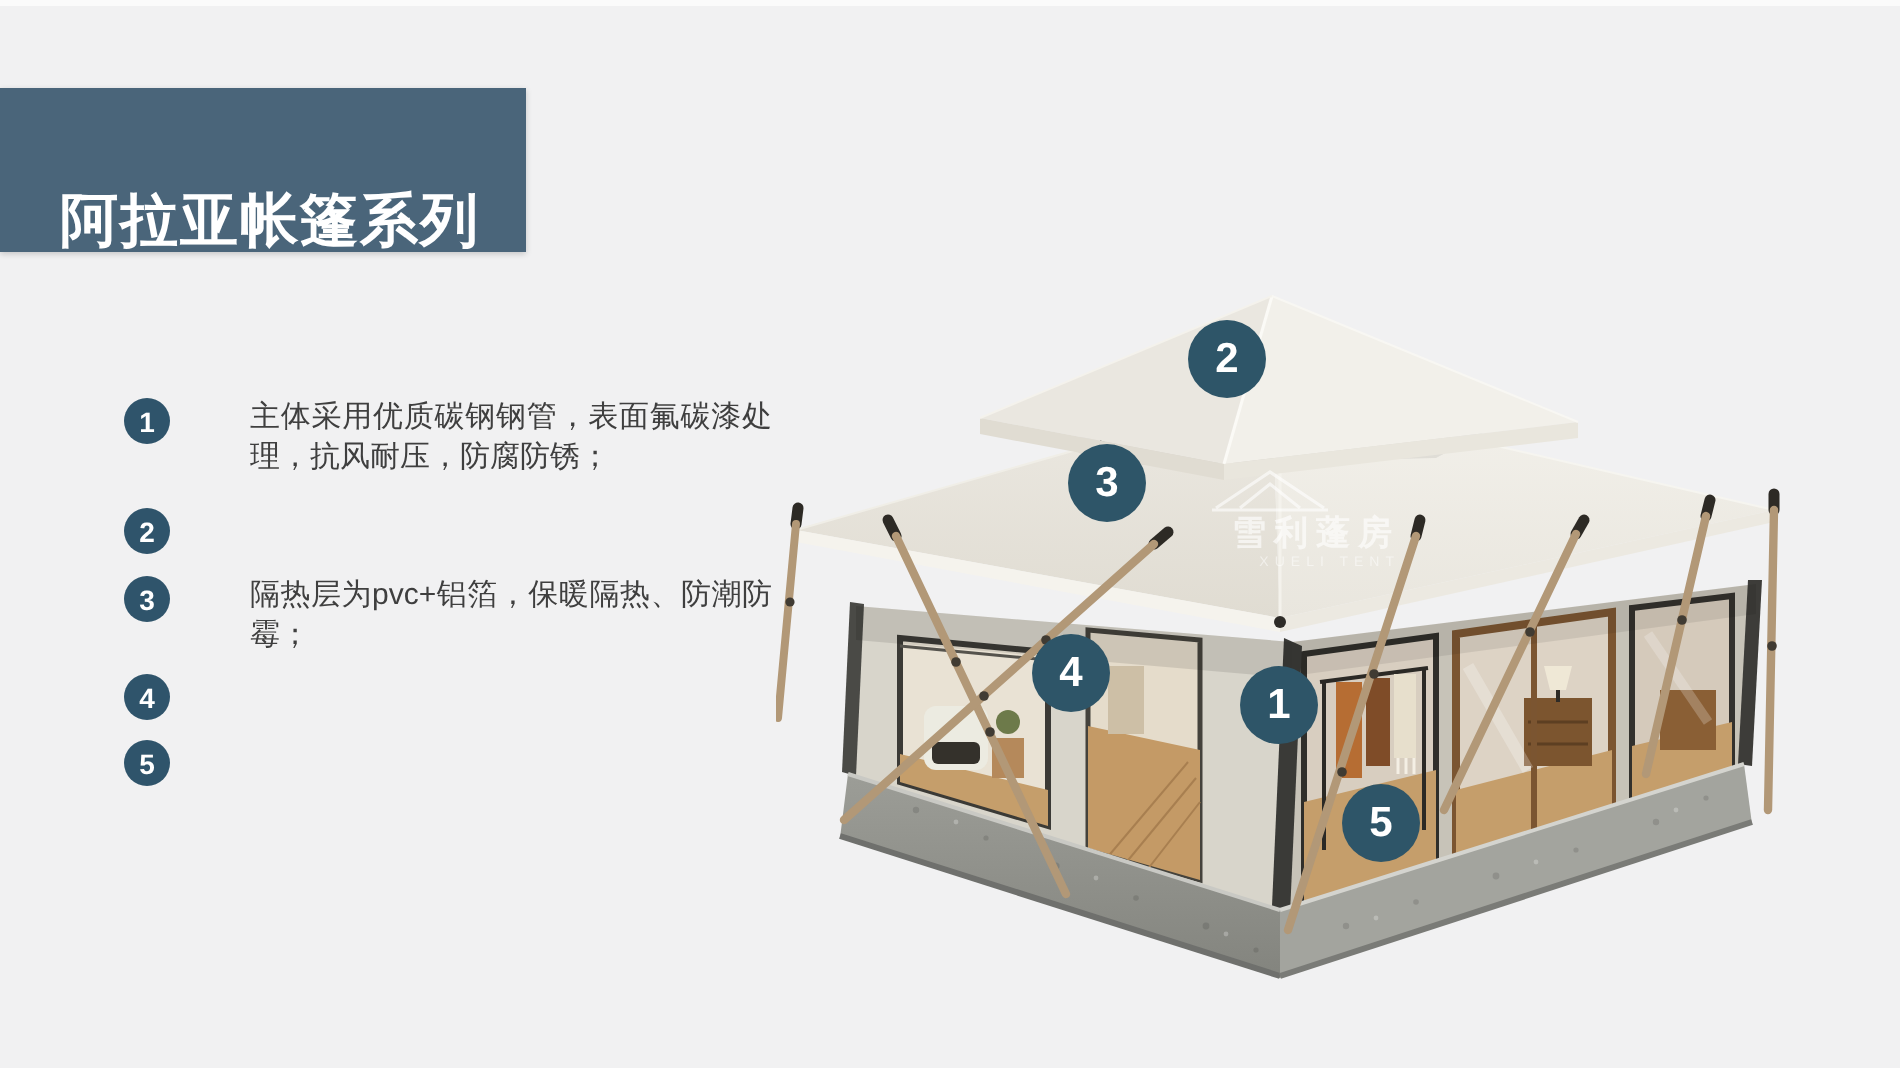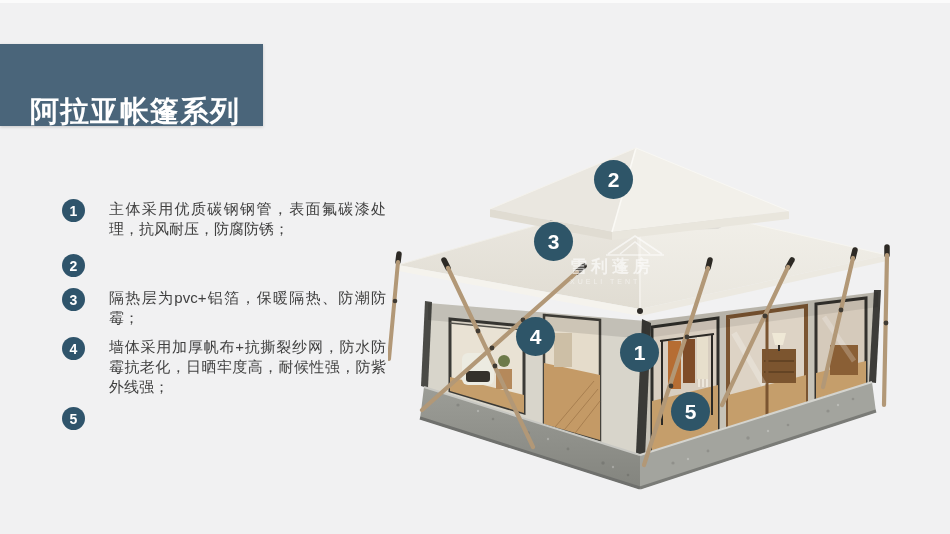--- a/index.html
+++ b/index.html
@@ -25,29 +25,29 @@
   .feature:nth-child(1){margin-bottom:15px;}
   .feature:nth-child(2){margin-bottom:11px;}
   .feature:nth-child(3){margin-bottom:9px;}
   .feature:nth-child(4){margin-bottom:10px;}
   .num-badge{
     flex:0 0 auto;width:23px;height:23px;margin-left:12px;border-radius:50%;
     background:#2f546b;color:#fff;font-size:14px;font-weight:bold;
     display:flex;align-items:center;justify-content:center;
   }
   .feature .text{
-    margin-left:24px;width:288px;font-size:15px;line-height:20px;color:#3f3f3f;
+    margin-left:40px;width:288px;font-size:15px;line-height:20px;color:#3f3f3f;
     text-align:justify;
   }
   
   .tent{position:absolute;left:388px;top:133px;width:562px;height:392px;}
   .tent svg{display:block;width:562px;height:392px;}
   
   .watermark{
-    position:absolute;left:570px;top:232px;width:130px;text-align:left;
+    position:absolute;left:570px;top:232px;width:130px;text-align:right;
     color:rgba(255,255,255,.62);pointer-events:none;line-height:1;
   }
   .watermark .wm-icon{display:block;margin:0 auto 2px auto;}
   .watermark .cn{font-size:17px;font-weight:bold;letter-spacing:4px;white-space:nowrap;}
   .watermark .en{font-size:7px;letter-spacing:3px;margin-top:3px;color:rgba(255,255,255,.5);white-space:nowrap;}
   
   .callout{
     position:absolute;width:39px;height:39px;border-radius:50%;
     background:#2e5568;color:#ffffff;font-size:21px;font-weight:bold;
     display:flex;align-items:center;justify-content:center;
@@ -75,21 +75,20 @@
     </div>
     <div class="feature">
       <div class="num-badge">2</div>
     </div>
     <div class="feature">
       <div class="num-badge">3</div>
       <div class="text">隔热层为pvc+铝箔，保暖隔热、防潮防霉；</div>
     </div>
     <div class="feature">
       <div class="num-badge">4</div>
-      <div class="text">墙体采用加厚帆布+抗撕裂纱网，防水防霉抗老化，日晒牢度高，耐候性强，防紫外线强；</div>
     </div>
     <div class="feature">
       <div class="num-badge">5</div>
     </div>
   </div>
 
   <div class="tent">
     <svg viewBox="0 0 562 392" xmlns="http://www.w3.org/2000/svg">
       <defs>
         <linearGradient id="roofL" x1="0" y1="0" x2="0" y2="1">

